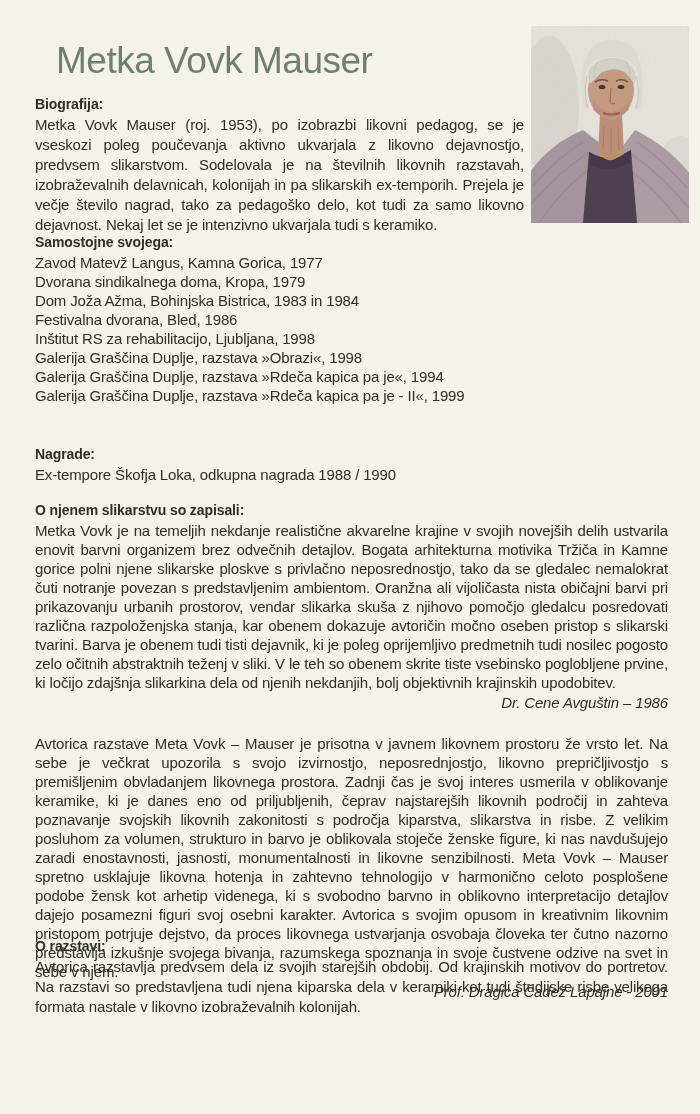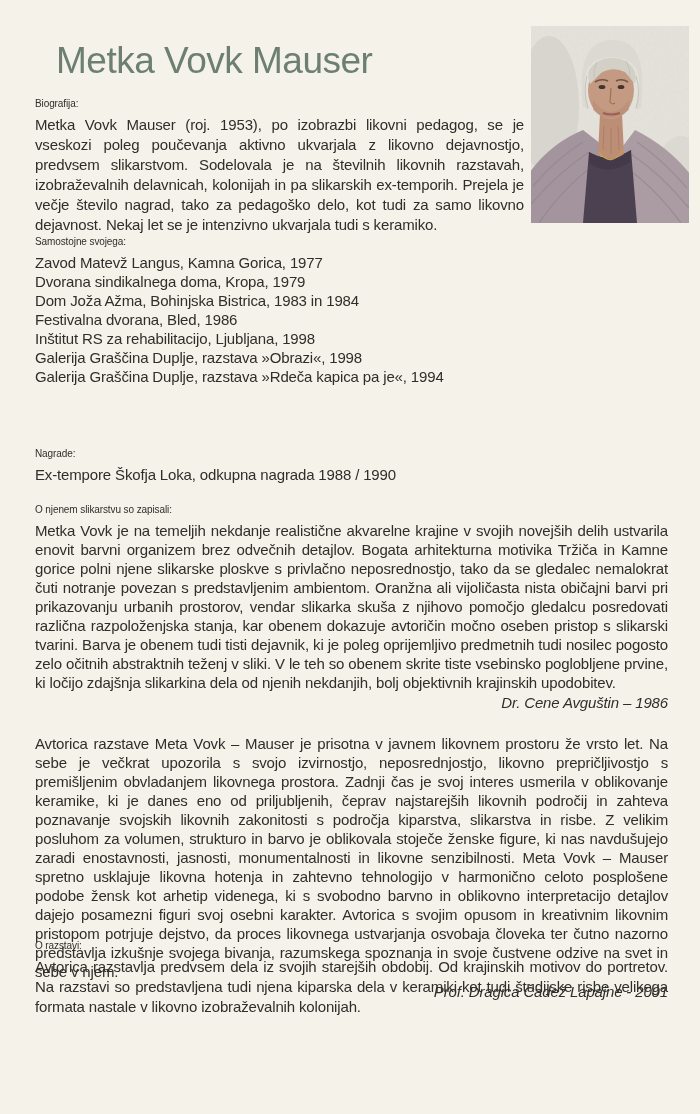--- a/index.html
+++ b/index.html
@@ -33,22 +33,22 @@
   }
   .section {
     position: absolute;
     left: 35px;
     width: 633px;
     font-size: 15px;
     line-height: 19px;
     letter-spacing: -0.15px;
   }
   .section h2 {
-    font-size: 10px;
-    font-weight: 400;
+    font-size: 14px;
+    font-weight: 700;
     margin: 0 0 1px 0;
     line-height: 20px;
     letter-spacing: -0.1px;
   }
   #sec-biography { top: 94px; }
   #sec-biography p { width: 489px; line-height: 20px; }
   #sec-exhibitions { top: 232px; }
   #sec-exhibitions .list-item { line-height: 19px; }
   #sec-awards { top: 444px; }
   #sec-reviews { top: 500px; }
@@ -142,20 +142,21 @@
 
   <section class="section" id="sec-exhibitions">
     <h2>Samostojne svojega:</h2>
     <div class="list-item">Zavod Matevž Langus, Kamna Gorica, 1977</div>
     <div class="list-item">Dvorana sindikalnega doma, Kropa, 1979</div>
     <div class="list-item">Dom Joža Ažma, Bohinjska Bistrica, 1983 in 1984</div>
     <div class="list-item">Festivalna dvorana, Bled, 1986</div>
     <div class="list-item">Inštitut RS za rehabilitacijo, Ljubljana, 1998</div>
     <div class="list-item">Galerija Graščina Duplje, razstava »Obrazi«, 1998</div>
     <div class="list-item">Galerija Graščina Duplje, razstava »Rdeča kapica pa je«, 1994</div>
+    <div class="list-item">Galerija Graščina Duplje, razstava »Rdeča kapica pa je - II«, 1999</div>
   </section>
 
   <section class="section" id="sec-awards">
     <h2>Nagrade:</h2>
     <div class="list-item">Ex-tempore Škofja Loka, odkupna nagrada 1988 / 1990</div>
   </section>
 
   <section class="section" id="sec-reviews">
     <h2>O njenem slikarstvu so zapisali:</h2>
     <div class="quote-block">

